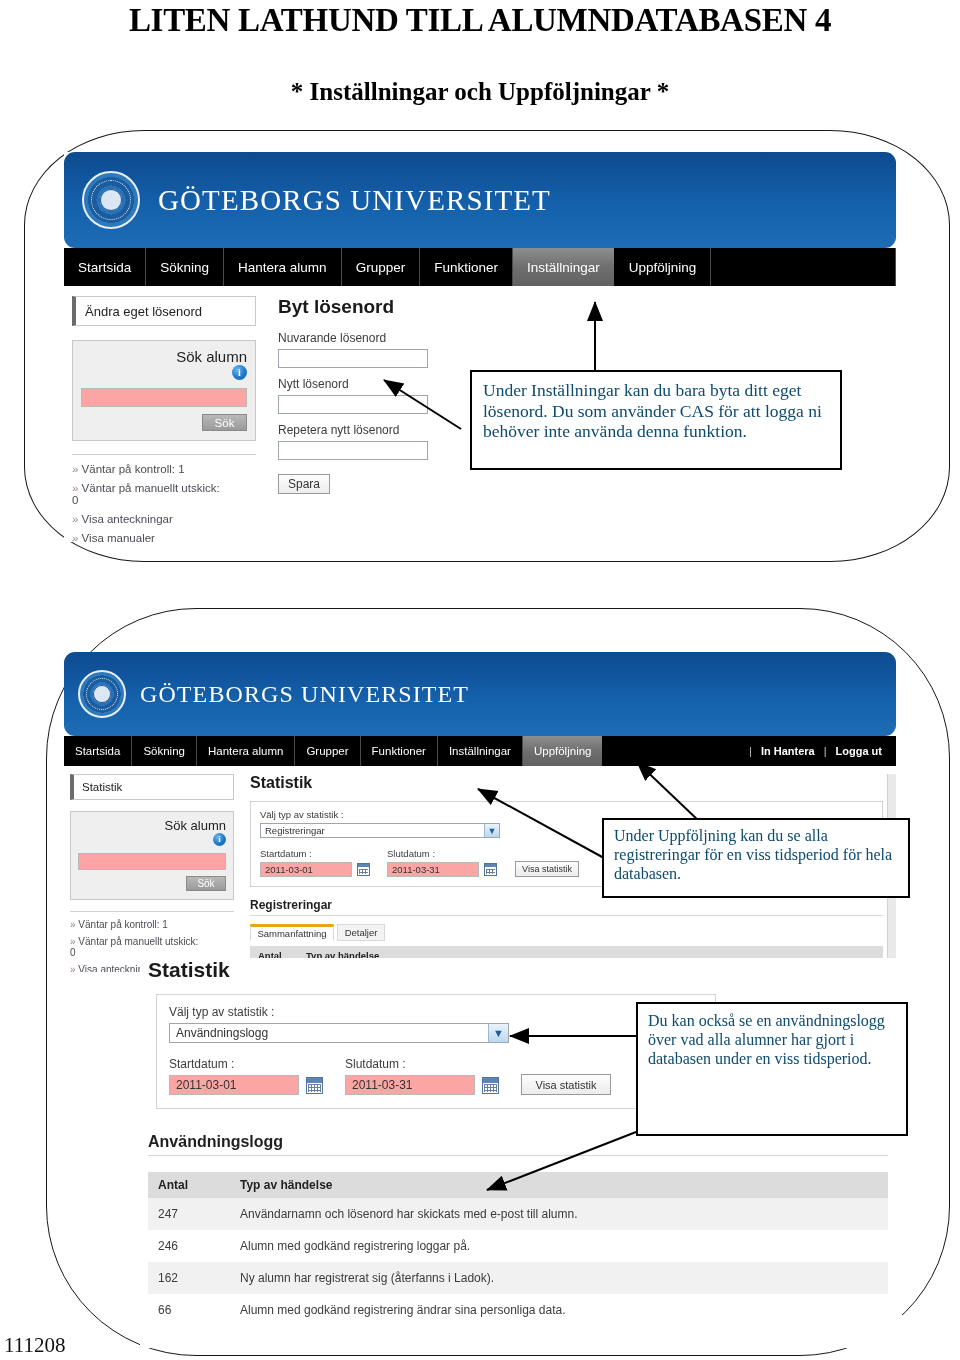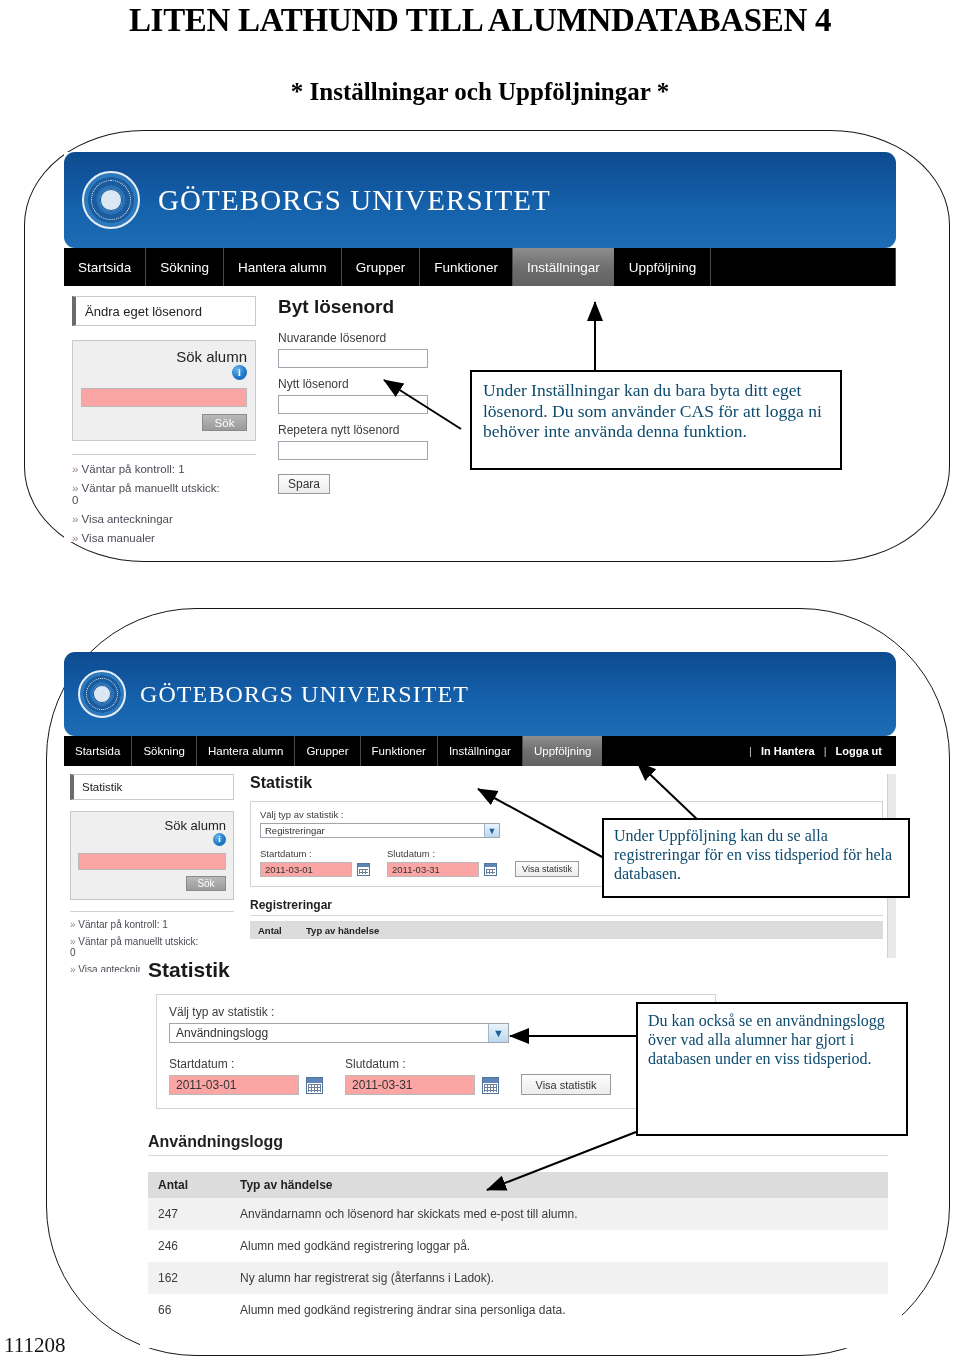--- a/index.html
+++ b/index.html
@@ -378,20 +378,24 @@
               <div class="txt-input" style="width:92px;height:15px;display:flex;align-items:center;padding-left:4px;font-family:'Liberation Sans',sans-serif;font-size:9.5px;color:#333;">2011-03-31</div>
               <div class="cal-icon" style="width:13px;height:13px;margin-left:5px;"></div>
             </div>
           </div>
           <div class="btn-plain" style="width:64px;height:16px;margin-left:18px;font-size:9px;">Visa statistik</div>
         </div>
       </div>
 
       <div class="sec-head" style="font-size:12px;margin-top:11px;padding-bottom:3px;">Registreringar</div>
 
+      <div class="tabs-row" style="margin-top:8px;">
+        <div class="tab-pill sel" style="width:84px;height:17px;font-size:9.5px;">Sammanfattning</div>
+        <div class="tab-pill" style="width:48px;height:17px;font-size:9.5px;margin-left:3px;">Detaljer</div>
+      </div>
 
       <div class="tbl-head" style="height:18px;margin-top:5px;font-size:9.5px;">
         <span style="width:56px;padding-left:8px;">Antal</span>
         <span>Typ av händelse</span>
       </div>
     </div>
 
     <div class="scrollbar" style="width:9px;"></div>
   </div>
 </div>

